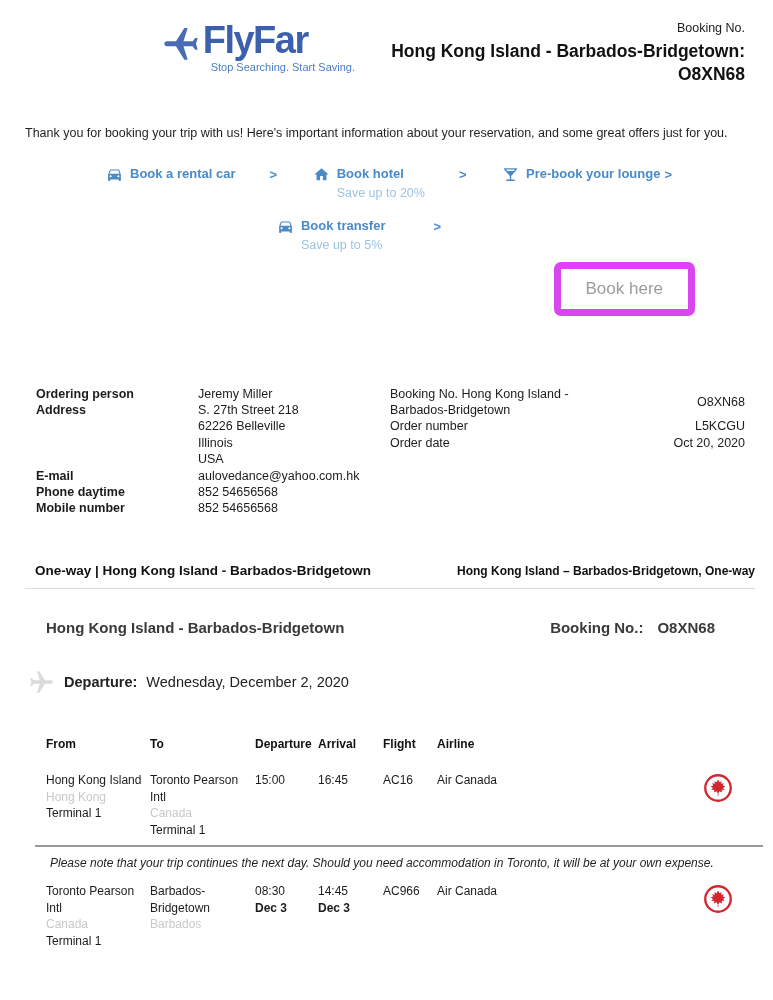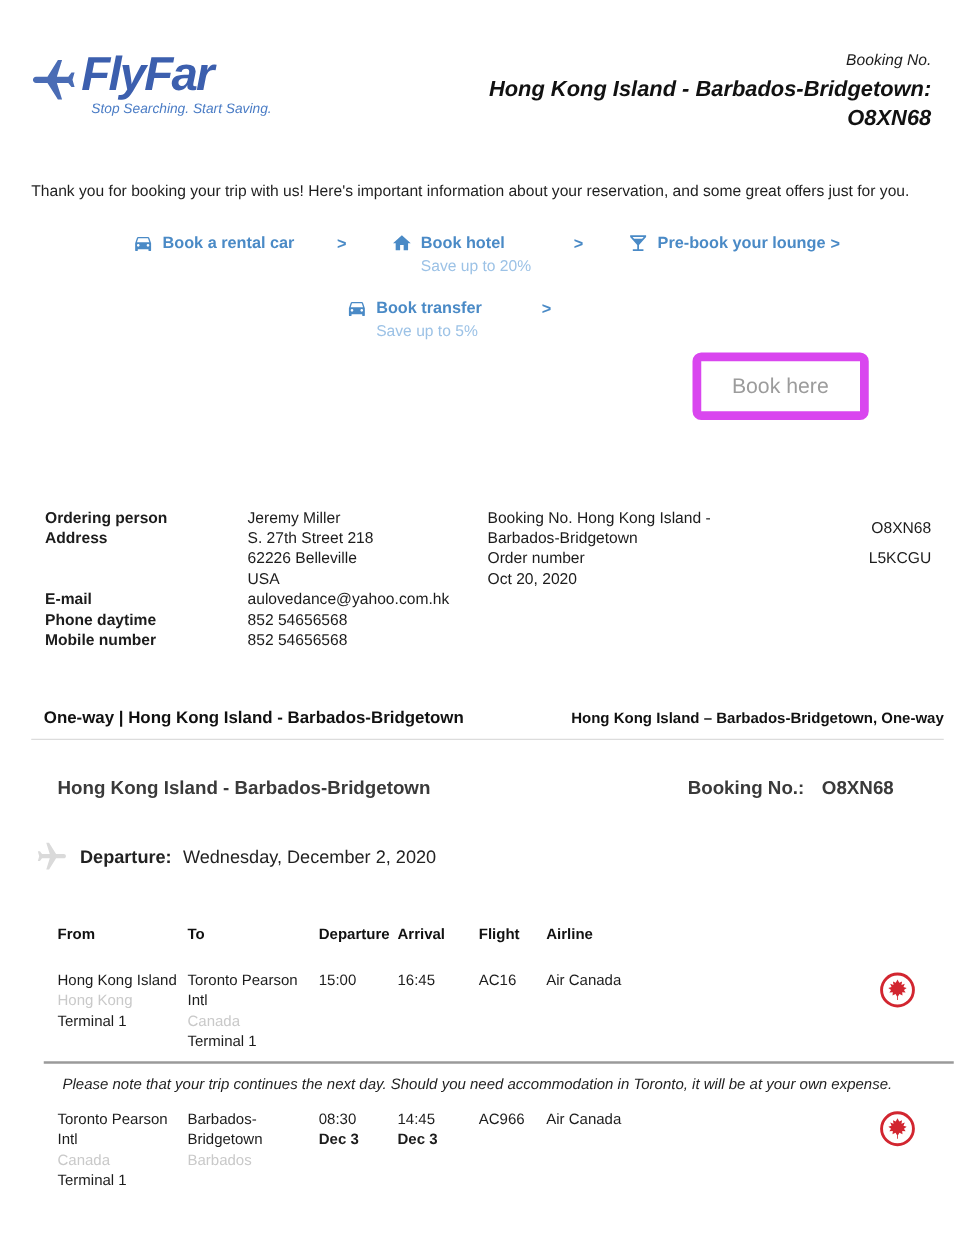--- a/index.html
+++ b/index.html
@@ -3,21 +3,21 @@
 <meta charset="utf-8">
 <style>
   * { margin:0; padding:0; box-sizing:border-box; }
   body { background:#ffffff; }
   .page {
     width:773px; height:1000px; margin:0 auto; background:#ffffff;
     font-family:"Liberation Sans", sans-serif; color:#1c1c1c; position:relative; overflow:hidden;
   }
 
   
-  .top { display:flex; justify-content:space-between; align-items:flex-start; padding:37px 28px 0 23px;font-style:italic; }
+  .top { display:flex; justify-content:flex-end; align-items:flex-start; padding:17px 28px 0 23px; }
   .logo-block { display:flex; flex-direction:column; }
   .logo-row { display:flex; align-items:center; gap:2px; }
   .logo-plane { width:40px; height:40px; margin-top:6px; }
   .logo-text { font-size:38px; font-weight:bold; color:#3c5fae; letter-spacing:-1.5px; line-height:1; }
   .logo-tagline { font-size:11px; color:#4a7cc5; margin:-2px 0 0 50px; }
   .bk-block { text-align:right; width:390px; padding-top:4px; }
   .bk-label { font-size:12.5px; color:#1c1c1c; margin-bottom:5px; }
   .bk-title { font-size:17.5px; font-weight:bold; line-height:1.3; color:#111; }
 
   
@@ -179,20 +179,24 @@
       <div class="drow">
         <div class="dlabel">Address</div>
         <div class="dval">S. 27th Street 218</div>
       </div>
       <div class="drow">
           <div class="dlabel"></div>
           <div class="dval">62226 Belleville</div>
         </div>
       <div class="drow">
           <div class="dlabel"></div>
+          <div class="dval">Illinois</div>
+        </div>
+      <div class="drow">
+          <div class="dlabel"></div>
           <div class="dval">USA</div>
         </div>
       <div class="drow">
         <div class="dlabel">E-mail</div>
         <div class="dval">aulovedance@yahoo.com.hk</div>
       </div>
       <div class="drow">
         <div class="dlabel">Phone daytime</div>
         <div class="dval">852 54656568</div>
       </div>
@@ -205,20 +209,21 @@
     <div class="details-right">
       <div class="rrow">
         <div class="rlabel">Booking No. Hong Kong Island - Barbados-Bridgetown</div>
         <div class="rval">O8XN68</div>
       </div>
       <div class="rrow">
         <div class="rlabel">Order number</div>
         <div class="rval">L5KCGU</div>
       </div>
       <div class="rrow">
+        <div class="rlabel">Order date</div>
         <div class="rval">Oct 20, 2020</div>
       </div>
     </div>
   </div>
 
   <div class="summary">
     <div class="summary-left">One-way | Hong Kong Island - Barbados-Bridgetown</div>
     <div class="summary-right">Hong Kong Island – Barbados-Bridgetown, One-way</div>
   </div>
 

